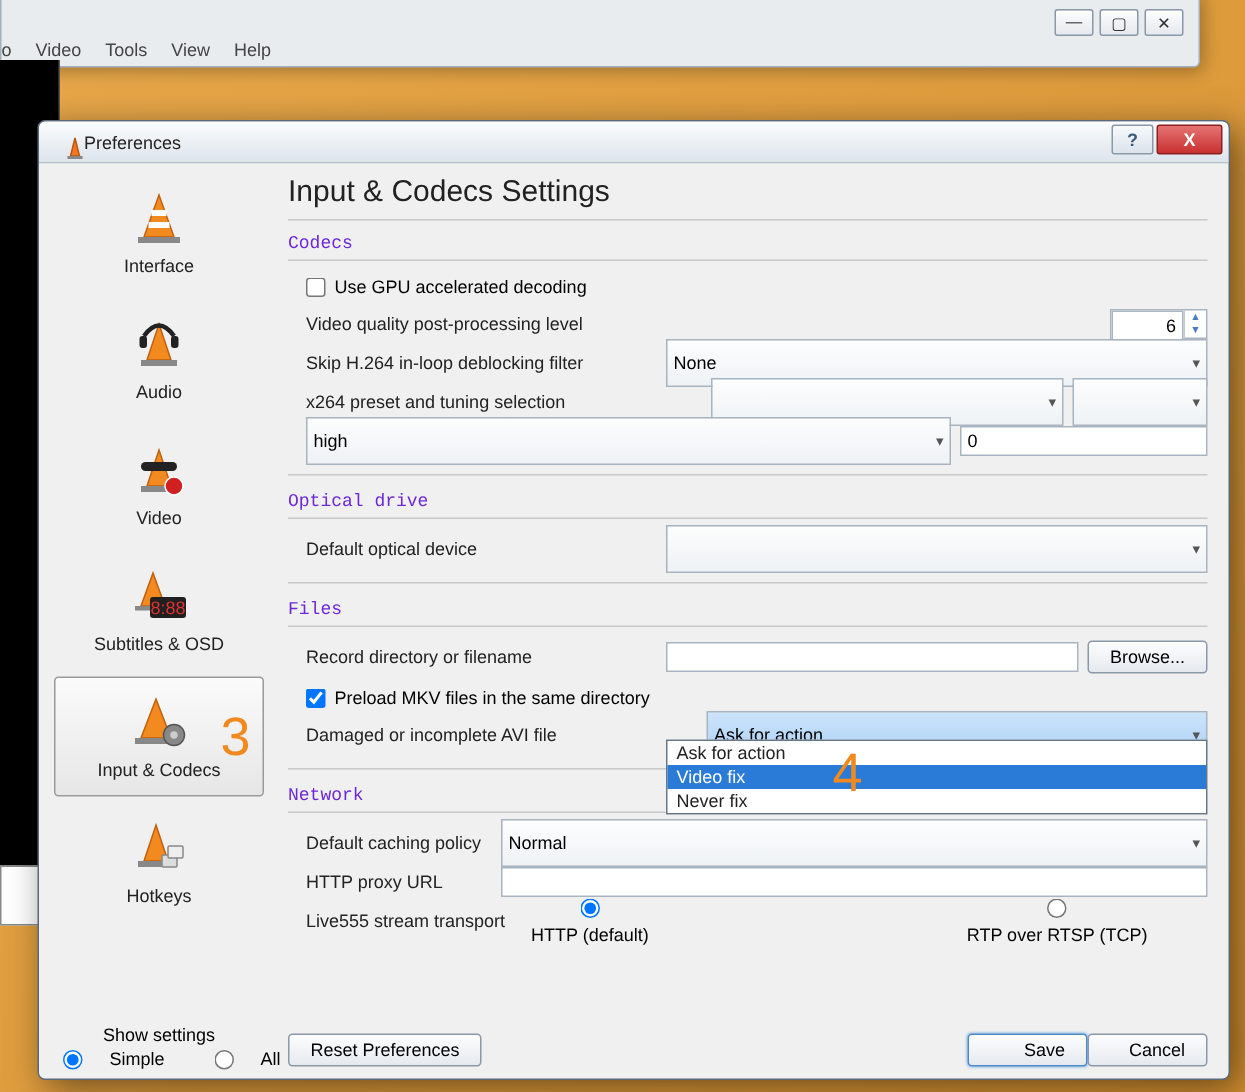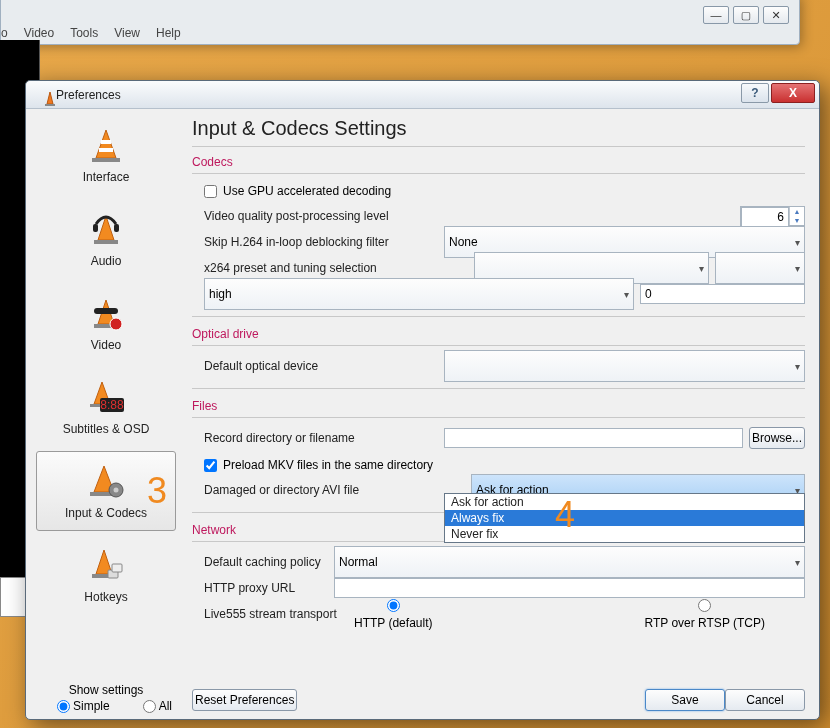--- a/index.html
+++ b/index.html
@@ -25,49 +25,49 @@
 .sidebar { width: 160px; padding: 6px; display:flex; flex-direction:column; align-items:center; }
 .cat { width: 140px; height: 80px; display:flex; flex-direction:column; align-items:center; justify-content:center; border:1px solid transparent; border-radius:3px; margin-bottom: 4px; cursor:pointer; position:relative; }
 .cat.selected { background: linear-gradient(#fbfbfb,#e6e6e6); border:1px solid #9a9a9a; }
 .cat-label { margin-top:4px; color:#222; }
 .cat .ico { width:46px; height:40px; display:flex; align-items:center; justify-content:center; }
 .cat.selected .overlay-3 { position:absolute; right:8px; top:18px; font-size:36px; color:#f08a20; font-weight:300; }
 
 .show-settings { margin-top:auto; text-align:center; width:100%; }
 .show-settings .lbl { margin-bottom:2px; }
 .show-settings .opts { display:flex; gap:16px; justify-content:center; }
-.show-settings label { display:flex; align-items:center; gap:3px;padding-left:17px; }
+.show-settings label { display:flex; align-items:center; gap:18px;padding-left:17px; }
 
 .main { flex:1; padding: 8px 14px 8px 6px; display:flex; flex-direction:column; overflow:hidden; }
 .main h1 { font-size: 20px; font-weight: normal; color: #222; margin-bottom: 6px; }
 .hr { border-top: 1px solid #c8c8c8; margin-bottom: 8px; }
 
 .group { margin-bottom: 10px; }
-.grp-title { color:#be185d; margin-bottom:4px; }
+.grp-title { color:#6d28d9; margin-bottom:4px;font-family:Liberation Mono, monospace; }
 .grp-body { border-top:1px solid #c8c8c8; border-bottom:1px solid #c8c8c8; padding:6px 0 8px 12px; }
 .row { display:flex; align-items:center; height:24px; margin:2px 0; }
 .row .lbl { flex: 0 0 240px; color:#222; }
 .row .ctl { flex:1; display:flex; align-items:center; gap:6px; }
 .row .ctl.right { justify-content:flex-end; }
 
 input[type=checkbox] { width:13px; height:13px; margin-right:6px; vertical-align:middle; }
 .chk-row { display:flex; align-items:center; height:22px; }
 
 .spin { display:flex; border:1px solid #a8b4c0; background:#fff; height:20px; }
 .spin input { border:none; width:48px; text-align:right; padding-right:4px; outline:none; }
 .spin .ud { width:15px; display:flex; flex-direction:column; border-left:1px solid #c0c8d0; }
 .spin .ud div { flex:1; font-size:7px; display:flex; align-items:center; justify-content:center; color:#4a7abf; cursor:pointer; }
 
 select, .combo { height:32px; border:1px solid #a8b4c0; background: linear-gradient(#fdfdfd,#eef2f6); padding:0 4px; outline:none; }
 .combo { display:flex; align-items:center; position:relative; padding-right:18px; }
 .combo::after { content:"▾"; position:absolute; right:4px; color:#555; font-size:10px; }
 .combo.open { background:#fff; }
 input[type=text] { height:20px; border:1px solid #a8b4c0; background:#fff; padding:0 4px; outline:none; }
 
-.btn { height:22px; padding:0 2px; border:1px solid #8a98a8; border-radius:3px; background:linear-gradient(#fdfdfd,#e5eaf0); cursor:pointer; }
+.btn { height:22px; padding:0 14px; border:1px solid #8a98a8; border-radius:3px; background:linear-gradient(#fdfdfd,#e5eaf0); cursor:pointer;text-align:right; }
 .btn.primary { border:1px solid #4a88c8; box-shadow: 0 0 2px #6aa8e8; }
 
 .dropdown-open { position:relative;padding-left:27px; }
 .dropdown-pop { position:absolute; left:0; top:19px; right:0; border:1px solid #667788; background:#fff; z-index:10; }
 .dropdown-pop .opt { padding:1px 6px; color:#222; }
 .dropdown-pop .opt.hl { background:#2a7ad8; color:#fff; }
 .overlay-4 { position:absolute; left:110px; top:0px; font-size:36px; color:#f08a20; font-weight:300; z-index:11; pointer-events:none; }
 
 .buttons-row { margin-top:auto; display:flex; align-items:center; padding-top:6px; }
 .buttons-row .spacer { flex:1; }
@@ -280,28 +280,28 @@
             <div class="ctl">
               <input type="text" style="flex: 1 1 0%;" value="">
               <button class="btn">Browse...</button>
             </div>
           </div>
           <div class="chk-row" style="margin-top:4px">
             <input type="checkbox" checked="" style="">
             <span>Preload MKV files in the same directory</span>
           </div>
           <div class="row">
-            <span class="lbl">Damaged or directory AVI file</span>
+            <span class="lbl">Damaged or incomplete AVI file</span>
             <div class="ctl dropdown-open">
               <div class="combo open" style="flex:1;background:linear-gradient(#cde4fb,#a8d0f5);">
                 <span>Ask for action</span>
               </div>
               <div class="dropdown-pop">
                 <div class="opt">Ask for action</div>
-                <div class="opt hl">Always fix</div>
+                <div class="opt hl">Video fix</div>
                 <div class="opt">Never fix</div>
                 <span class="overlay-4">4</span>
               </div>
             </div>
           </div>
         </div>
       </div>
 
       <div class="group">
         <div class="grp-title">Network</div>

